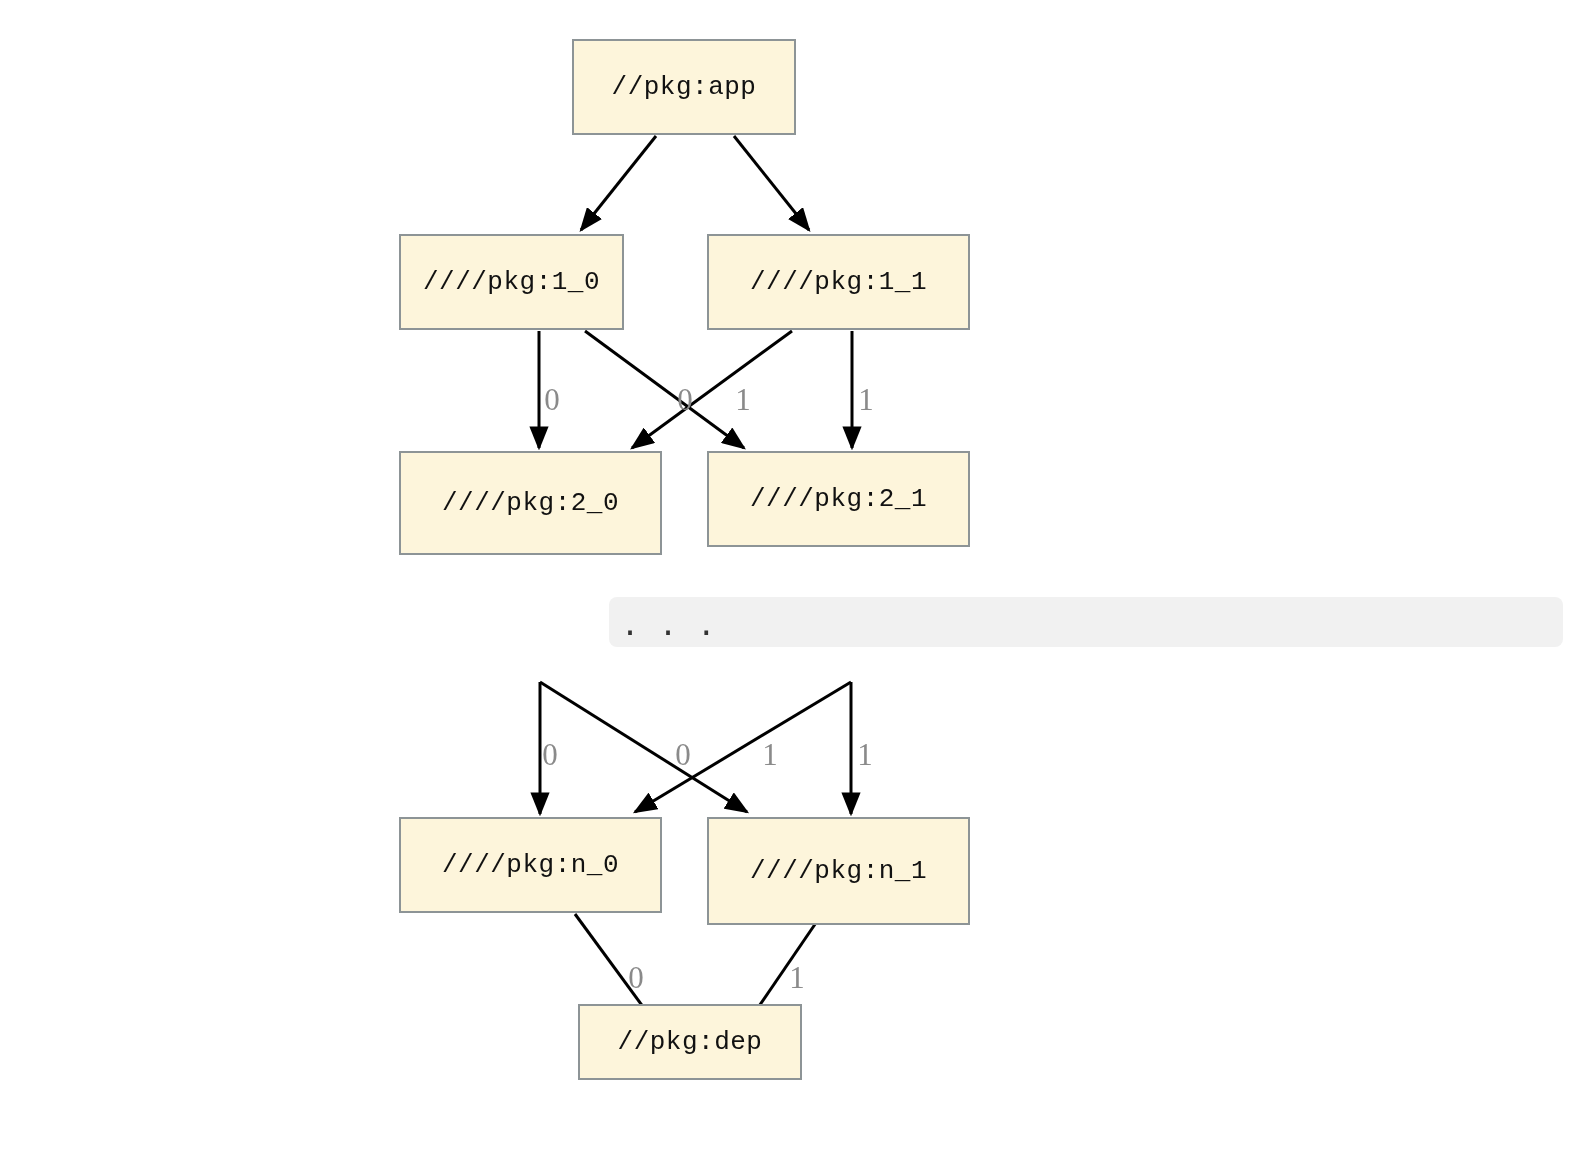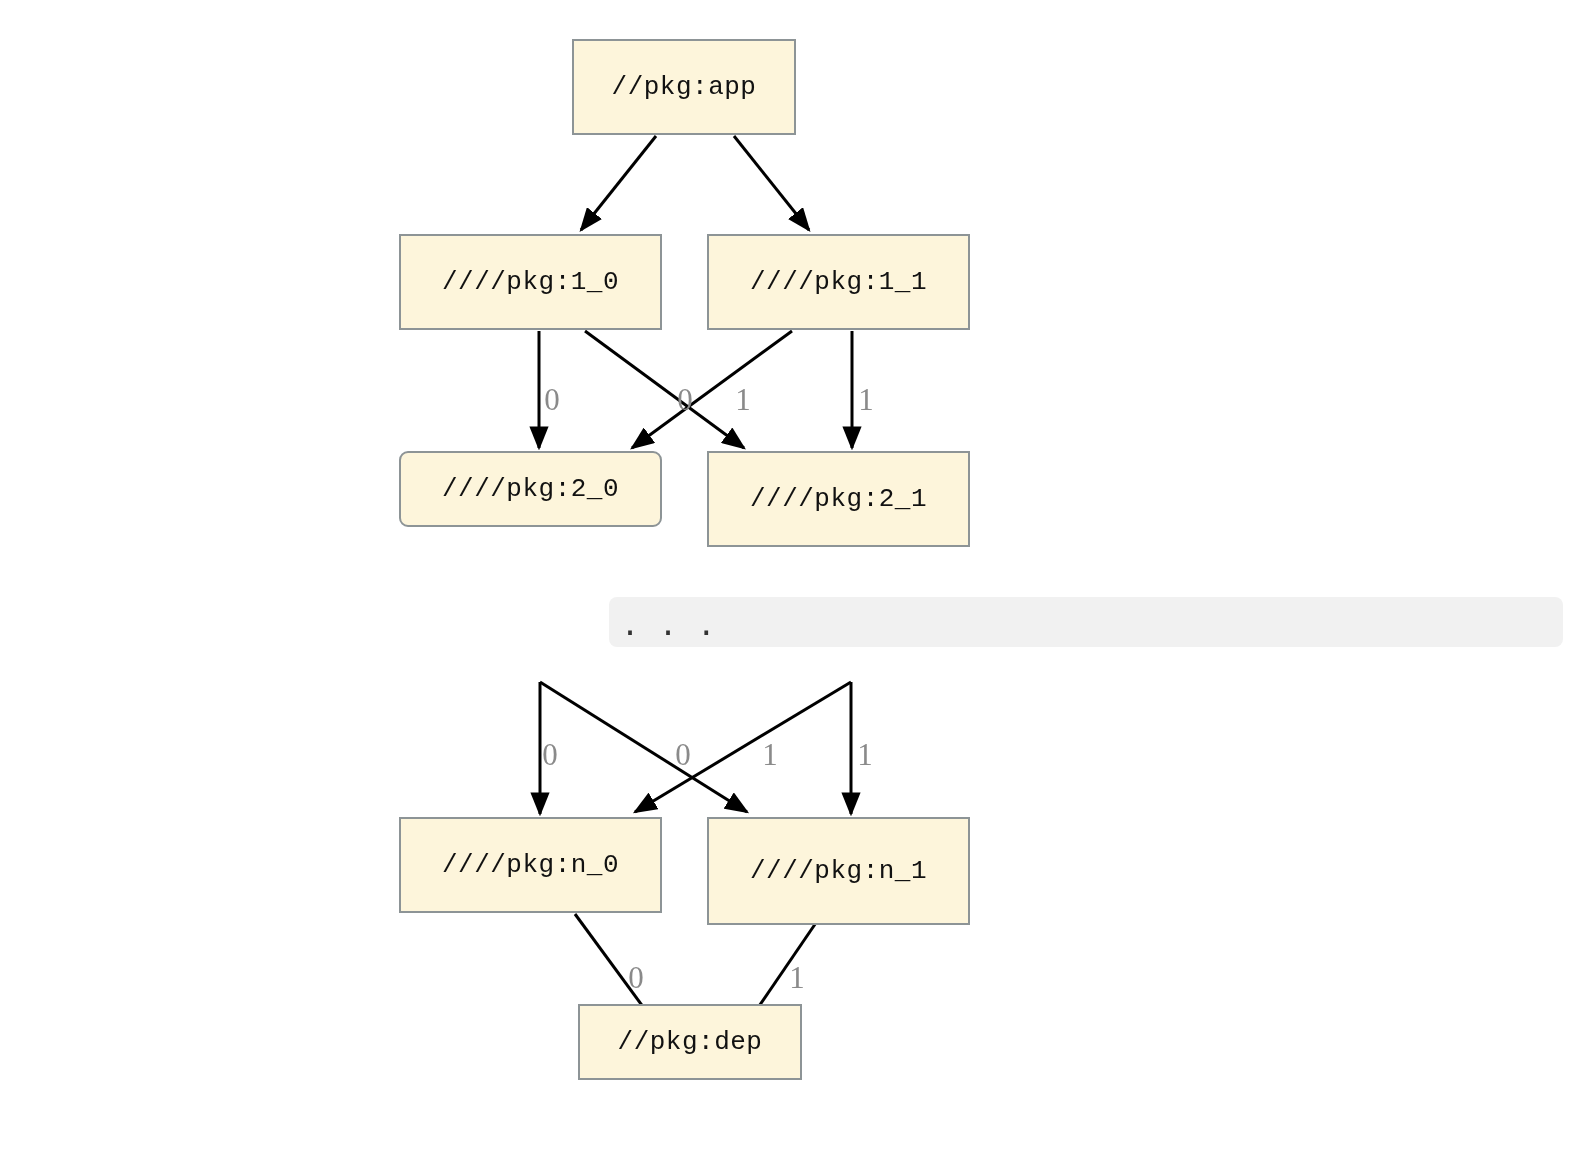--- a/index.html
+++ b/index.html
@@ -108,22 +108,22 @@
         <text class="edge-label" x="797" y="977">1</text>
       </g>
   </svg>
 
   <div class="ellipsis-bar">
     <div class="ellipsis-dots">. . .</div>
   </div>
 
   <div id="nodes-root">
       <div class="gnode" style="left: 572px; top: 39px; width: 224px; height: 96px;">//pkg:app</div>
-      <div class="gnode" style="left: 399px; top: 234px; width: 263px; height: 96px;">////pkg:1_0</div>
+      <div class="gnode" style="left: 399px; top: 234px; width: 225px; height: 96px;">////pkg:1_0</div>
       <div class="gnode" style="left: 707px; top: 234px; width: 263px; height: 96px;">////pkg:1_1</div>
-      <div class="gnode" style="left: 399px; top: 451px; width: 263px; height: 76px; border-radius: 9px;">////pkg:2_0</div>
+      <div class="gnode" style="left: 399px; top: 451px; width: 263px; height: 104px;">////pkg:2_0</div>
       <div class="gnode" style="left: 707px; top: 451px; width: 263px; height: 96px;">////pkg:2_1</div>
       <div class="gnode" style="left: 399px; top: 817px; width: 263px; height: 96px;">////pkg:n_0</div>
       <div class="gnode" style="left: 707px; top: 817px; width: 263px; height: 108px;">////pkg:n_1</div>
       <div class="gnode" style="left: 572px; top: 1004px; width: 224px; height: 76px; margin-left: 6px;">//pkg:dep</div>
     </div>
 
 </div>
 
 </body></html>

